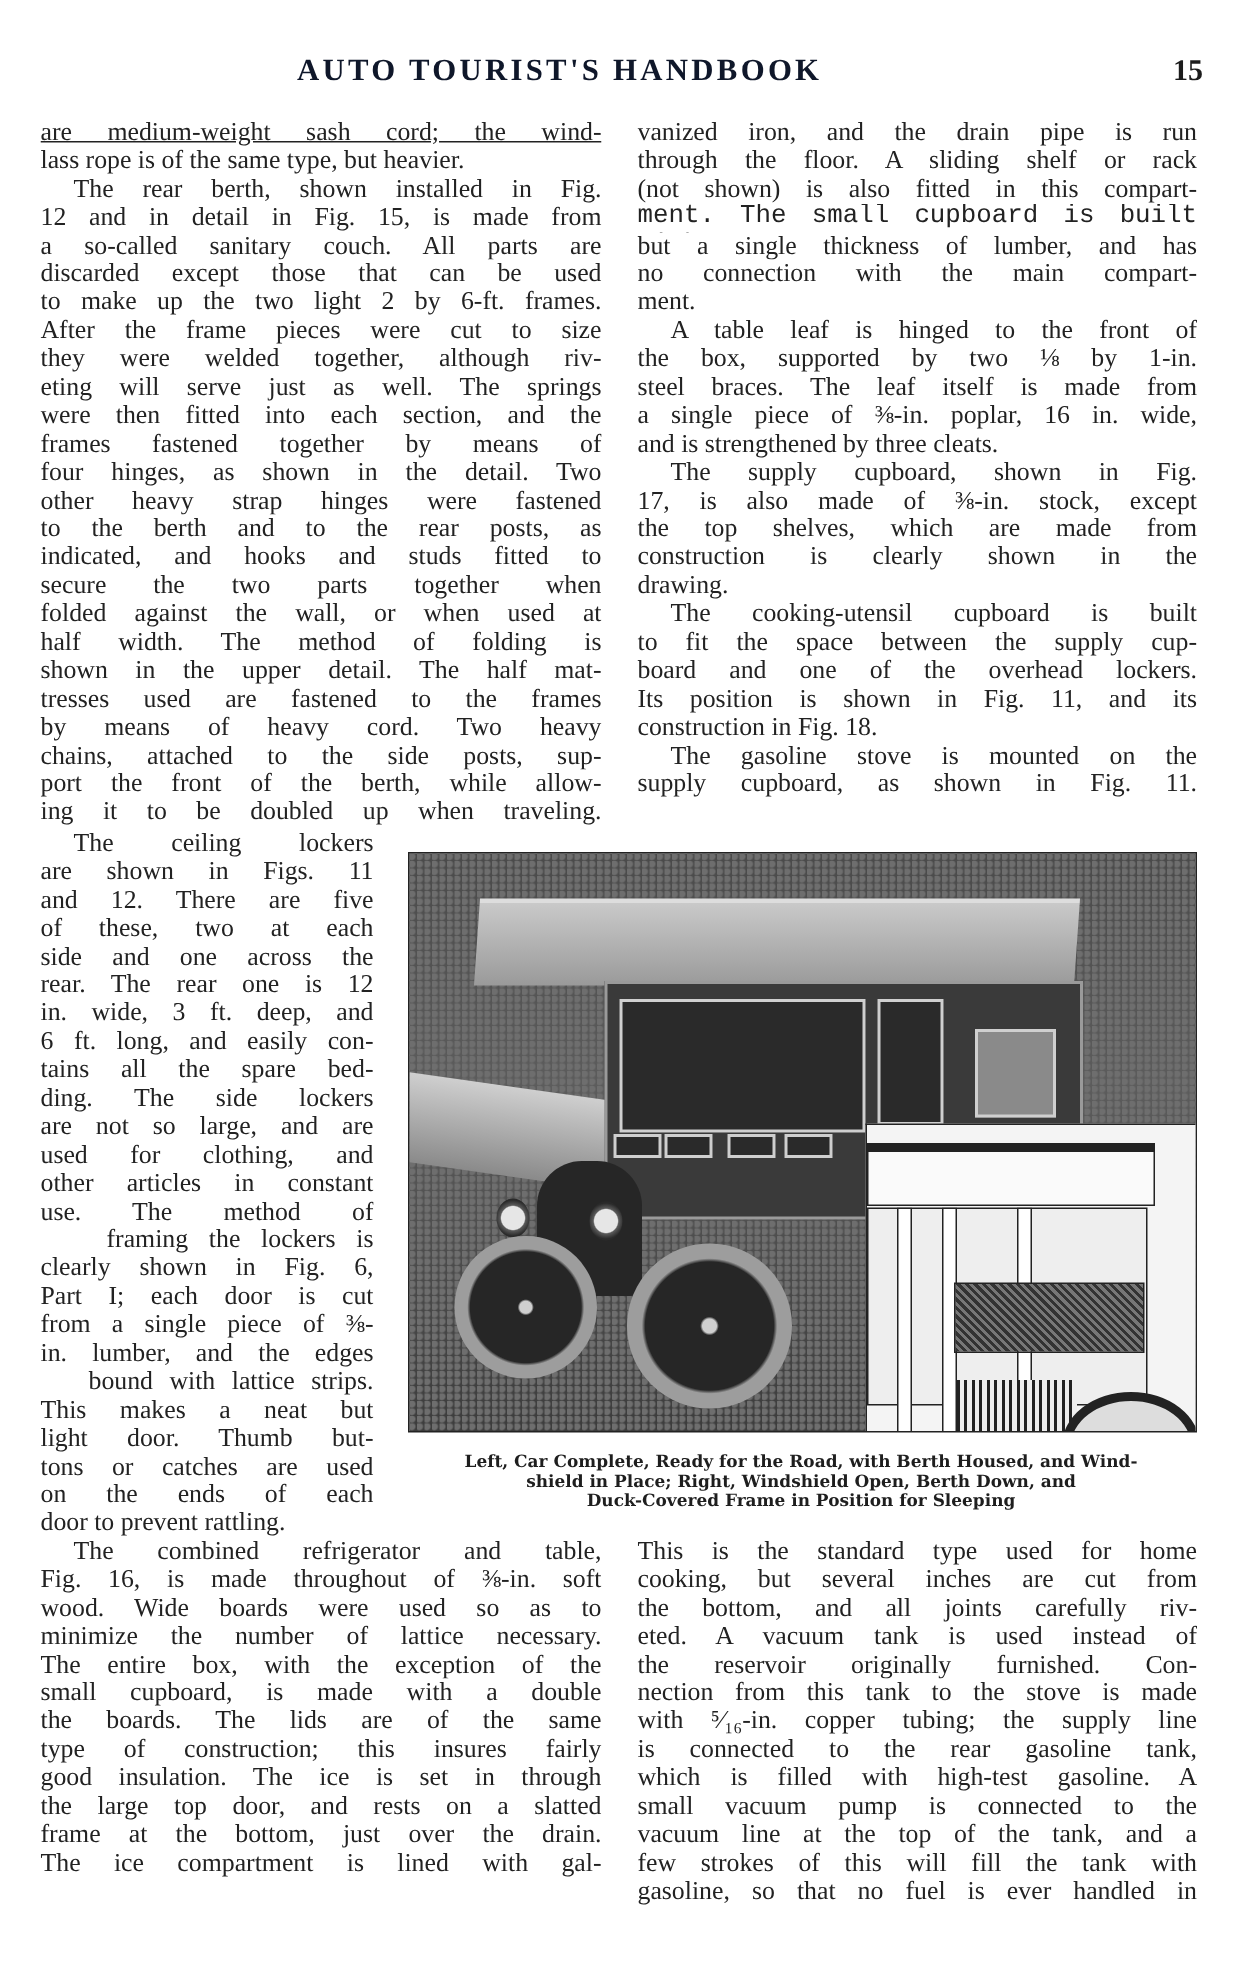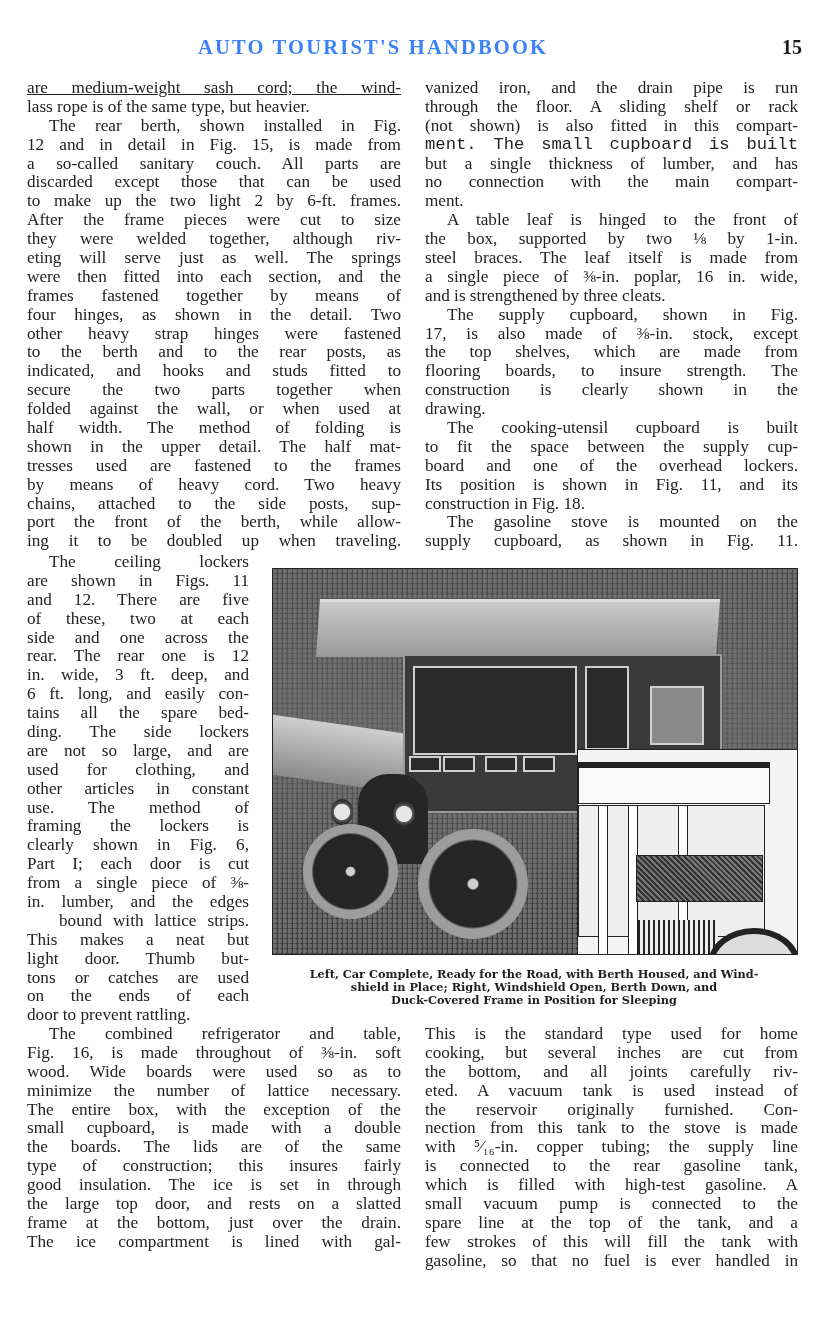--- a/index.html
+++ b/index.html
@@ -1,20 +1,20 @@
 <!DOCTYPE html>
 <html><head>
 <meta charset="utf-8">
 <style>
   html, body { margin:0; padding:0; background:#ffffff; }
   body { width:828px; height:1320px; position:relative; overflow:hidden;
          font-family:"DejaVu Serif","Liberation Serif",serif; color:#1a1a1a; }
   .header { position:absolute; top:36px; left:0; width:828px; height:28px; }
   .running-title { position:absolute; left:198px; top:0; font-size:20.5px; letter-spacing:2.2px;
-         font-family:"Liberation Serif","DejaVu Serif",serif; font-weight:bold; color:#3b82f6; }
+         font-family:"Liberation Serif","DejaVu Serif",serif; font-weight:bold; color:#0f172a; }
   .page-number { position:absolute; left:782px; top:0; font-size:20px; font-weight:bold;
          font-family:"Liberation Serif","DejaVu Serif",serif; color:#1c1c1c; }
   .col { position:absolute; font-family:"Liberation Serif","DejaVu Serif",serif;
          font-size:17.2px; line-height:18.9px; color:#222; }
   .line { display:block; white-space:nowrap; text-align:justify; text-align-last:justify; height:18.9px; }
   .line.end { text-align-last:left; }
   .line.ind { padding-left:22px; }
   .photo { position:absolute; left:272px; top:568px; width:526px; height:387px;
            border:1.5px solid #222; box-sizing:border-box; overflow:hidden;
            background:
@@ -96,21 +96,21 @@
       <span class="line" style="white-space: normal; overflow: hidden;">side and one across the</span>
       <span class="line" style="white-space: normal; overflow: hidden;">rear.  The rear one is 12</span>
       <span class="line" style="white-space: normal; overflow: hidden;">in. wide, 3 ft. deep, and</span>
       <span class="line" style="white-space: normal; overflow: hidden;">6 ft. long, and easily con-</span>
       <span class="line" style="white-space: normal; overflow: hidden;">tains all the spare bed-</span>
       <span class="line" style="white-space: normal; overflow: hidden;">ding.  The side lockers</span>
       <span class="line" style="white-space: normal; overflow: hidden;">are not so large, and are</span>
       <span class="line" style="white-space: normal; overflow: hidden;">used for clothing, and</span>
       <span class="line" style="white-space: normal; overflow: hidden;">other articles in constant</span>
       <span class="line" style="white-space: normal; overflow: hidden;">use.  The method of</span>
-      <span class="line" style="white-space: normal; overflow: hidden;">framing the lockers is</span>
+      <span class="line" style="white-space: normal; overflow: hidden; margin-left: 44px;">framing the lockers is</span>
       <span class="line" style="white-space: normal; overflow: hidden;">clearly shown in Fig. 6,</span>
       <span class="line" style="white-space: normal; overflow: hidden;">Part I; each door is cut</span>
       <span class="line" style="white-space: normal; overflow: hidden;">from a single piece of ⅜-</span>
       <span class="line" style="white-space: normal; overflow: hidden;">in. lumber, and the edges</span>
       <span class="line" style="white-space: normal; overflow: hidden; margin-left: 32px;">bound with lattice strips.</span>
       <span class="line" style="white-space: normal; overflow: hidden;">This makes a neat but</span>
       <span class="line" style="white-space: normal; overflow: hidden;">light door.  Thumb but-</span>
       <span class="line" style="white-space: normal; overflow: hidden;">tons or catches are used</span>
       <span class="line" style="white-space: normal; overflow: hidden;">on the ends of each</span>
       <span class="line end">door to prevent rattling.</span>
@@ -139,21 +139,20 @@
       <span class="line" style="white-space: normal; overflow: hidden;">no connection with the main compart-</span>
       <span class="line end">ment.</span>
       <span class="line ind" style="white-space: normal; overflow: hidden;">A table leaf is hinged to the front of</span>
       <span class="line" style="white-space: normal; overflow: hidden;">the box, supported by two ⅛ by 1-in.</span>
       <span class="line" style="white-space: normal; overflow: hidden;">steel braces.  The leaf itself is made from</span>
       <span class="line" style="white-space: normal; overflow: hidden;">a single piece of ⅜-in. poplar, 16 in. wide,</span>
       <span class="line end">and is strengthened by three cleats.</span>
       <span class="line ind" style="white-space: normal; overflow: hidden;">The supply cupboard, shown in Fig.</span>
       <span class="line" style="white-space: normal; overflow: hidden;">17, is also made of ⅜-in. stock, except</span>
       <span class="line" style="white-space: normal; overflow: hidden;">the top shelves, which are made from</span>
-      <span class="line" style="white-space: normal; overflow: hidden;">flooring boards, to insure strength.  The</span>
       <span class="line" style="white-space: normal; overflow: hidden;">construction is clearly shown in the</span>
       <span class="line end">drawing.</span>
       <span class="line ind" style="white-space: normal; overflow: hidden;">The cooking-utensil cupboard is built</span>
       <span class="line" style="white-space: normal; overflow: hidden;">to fit the space between the supply cup-</span>
       <span class="line" style="white-space: normal; overflow: hidden;">board and one of the overhead lockers.</span>
       <span class="line" style="white-space: normal; overflow: hidden;">Its position is shown in Fig. 11, and its</span>
       <span class="line end">construction in Fig. 18.</span>
       <span class="line ind" style="white-space: normal; overflow: hidden;">The gasoline stove is mounted on the</span>
       <span class="line" style="white-space: normal; overflow: hidden;">supply cupboard, as shown in Fig. 11.</span>
     </div>
@@ -161,21 +160,21 @@
       <span class="line" style="white-space: normal; overflow: hidden;">This is the standard type used for home</span>
       <span class="line" style="white-space: normal; overflow: hidden;">cooking, but several inches are cut from</span>
       <span class="line" style="white-space: normal; overflow: hidden;">the bottom, and all joints carefully riv-</span>
       <span class="line" style="white-space: normal; overflow: hidden;">eted.  A vacuum tank is used instead of</span>
       <span class="line" style="white-space: normal; overflow: hidden;">the reservoir originally furnished.  Con-</span>
       <span class="line" style="white-space: normal; overflow: hidden;">nection from this tank to the stove is made</span>
       <span class="line" style="white-space: normal; overflow: hidden;">with ⁵⁄₁₆-in. copper tubing; the supply line</span>
       <span class="line" style="white-space: normal; overflow: hidden;">is connected to the rear gasoline tank,</span>
       <span class="line" style="white-space: normal; overflow: hidden;">which is filled with high-test gasoline.  A</span>
       <span class="line" style="white-space: normal; overflow: hidden;">small vacuum pump is connected to the</span>
-      <span class="line" style="white-space: normal; overflow: hidden;">spare line at the top of the tank, and a</span>
+      <span class="line" style="white-space: normal; overflow: hidden;">vacuum line at the top of the tank, and a</span>
       <span class="line" style="white-space: normal; overflow: hidden;">few strokes of this will fill the tank with</span>
       <span class="line" style="white-space: normal; overflow: hidden;">gasoline, so that no fuel is ever handled in</span>
     </div>
 
   <div class="photo" title="Auto camper truck photo with inset drawing">
     <div class="roof"></div>
     <div class="cabin">
       <div class="win" style="left:8px; top:10px; width:160px; height:85px;"></div>
       <div class="win" style="left:180px; top:10px; width:40px; height:80px;"></div>
       <div class="win" style="left:245px; top:30px; width:50px; height:55px; background:#8a8a8a;"></div>

